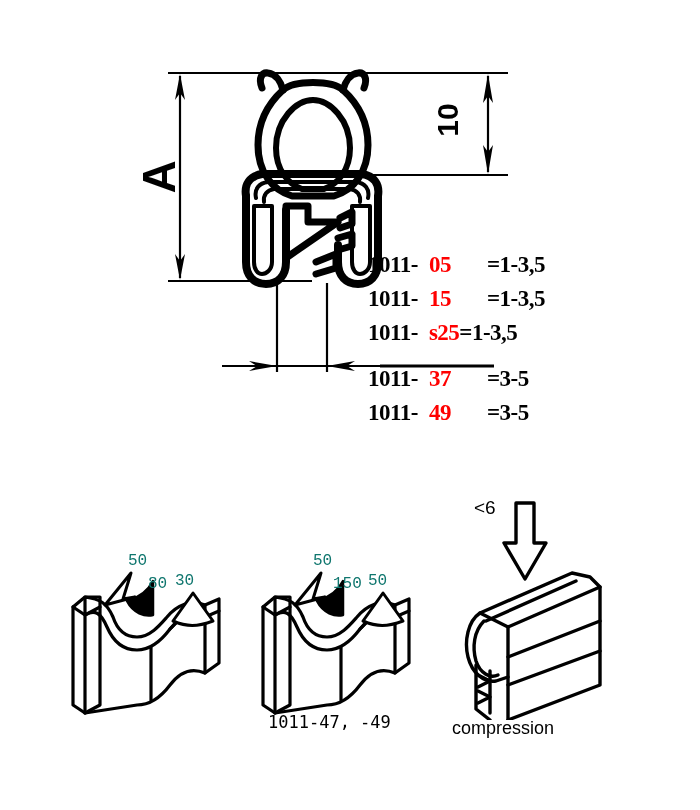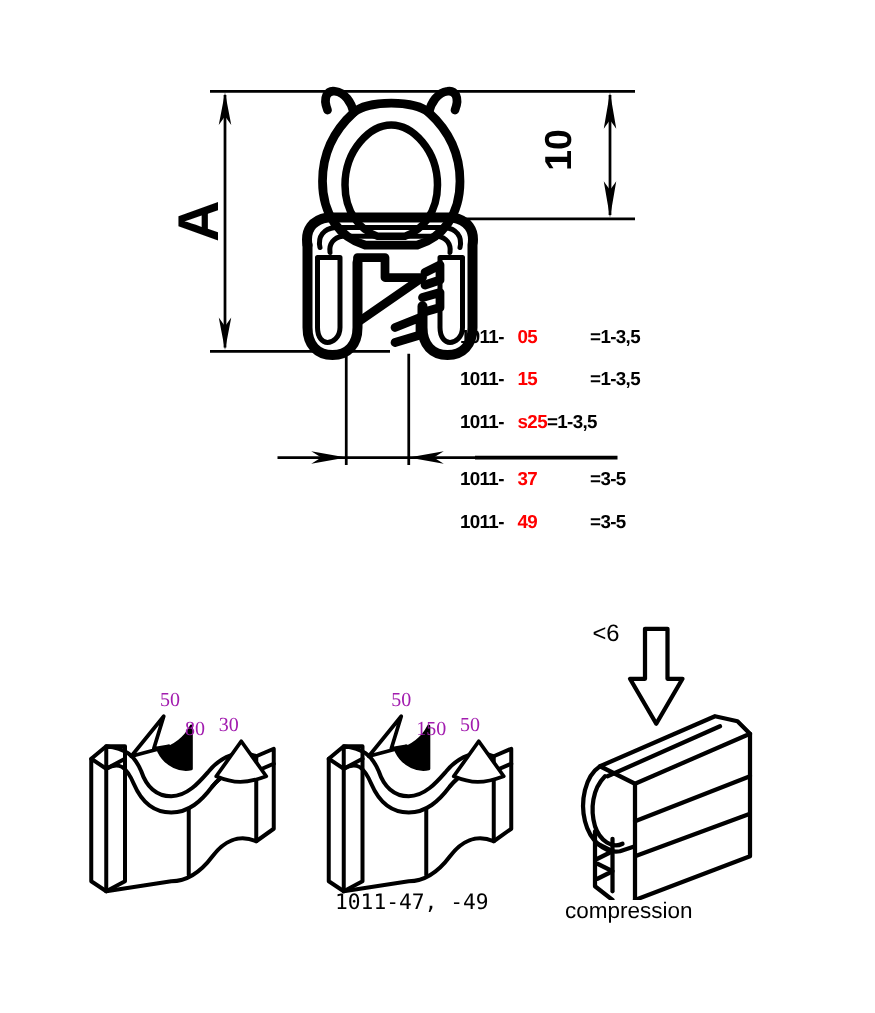--- a/index.html
+++ b/index.html
@@ -10,25 +10,26 @@
     color:#000;
     overflow:hidden;
     position:relative;
   }
   #root{position:absolute;left:0;top:0;width:700px;height:810px;}
   .abs{position:absolute;}
 
   
   #parts{position:absolute;left:368px;top:252px;width:230px;}
   .part-row{
-    display:flex;align-items:center;
-    font-size:15px;font-weight:bold;
+    display:flex;align-items:flex-start;
+    font-size:23px;font-weight:bold;
     letter-spacing:-0.5px;
     height:34px;
     white-space:pre;
+    font-family:Liberation Serif, serif;
   }
   .part-row.gap-top{margin-top:12px;}
   .pn-base{color:#000;}
   .pn-suffix{color:#ff0000;margin-left:11px;}
   .pn-eq{color:#000;}
   .w-wide{display:inline-block;min-width:58px;}
   .w-narrow{display:inline-block;min-width:10px;}
 
   
   .caption-mono{
@@ -41,23 +42,23 @@
   }
   .caption-sans{
     position:absolute;
     font-family:"Liberation Sans",sans-serif;
     font-size:18px;
     color:#000;
     white-space:pre;
   }
   .hard-lab{
     position:absolute;
-    font-family:Liberation Serif, serif;
+    font-family:Liberation Mono, monospace;
     font-size:16px;
-    color:#a21caf;
+    color:#0f766e;
     white-space:pre;
   }
   .dim-lab{
     position:absolute;
     font-family:"Liberation Sans",sans-serif;
     font-weight:bold;
     color:#000;
     white-space:pre;
   }
   svg{display:block;}

